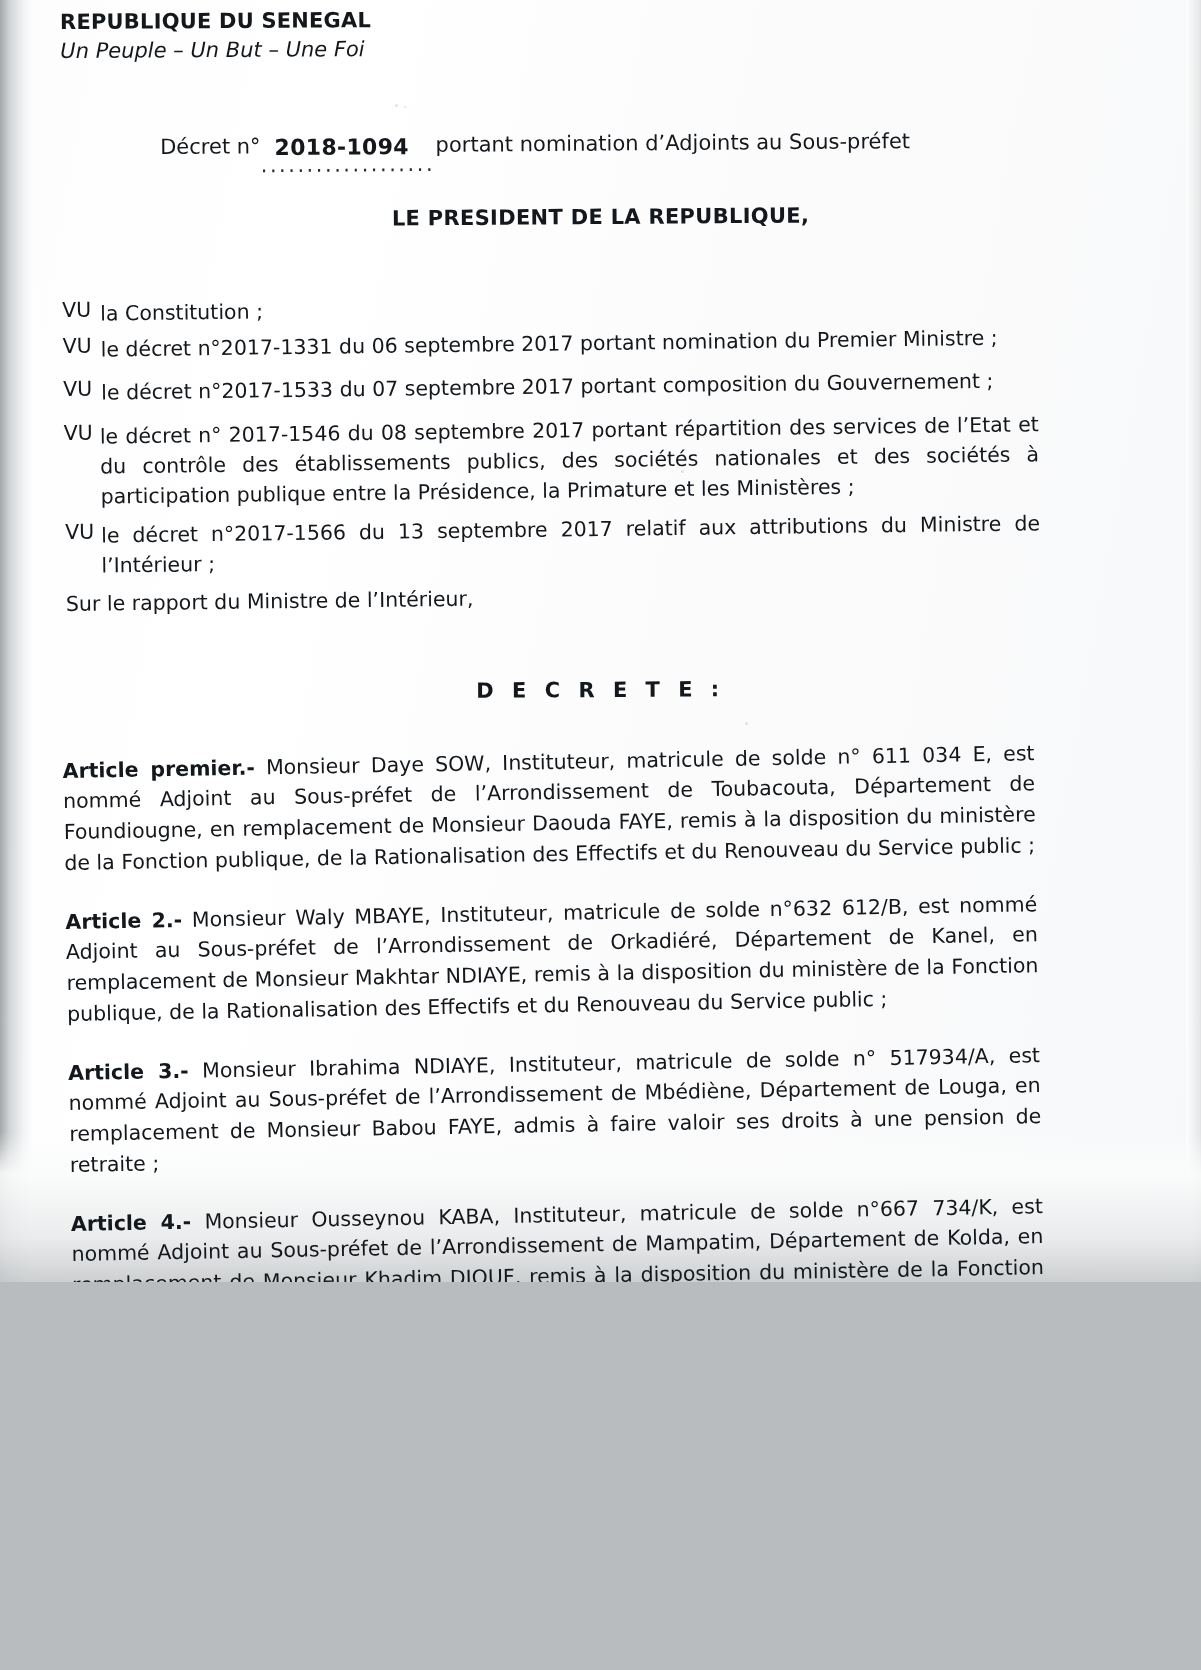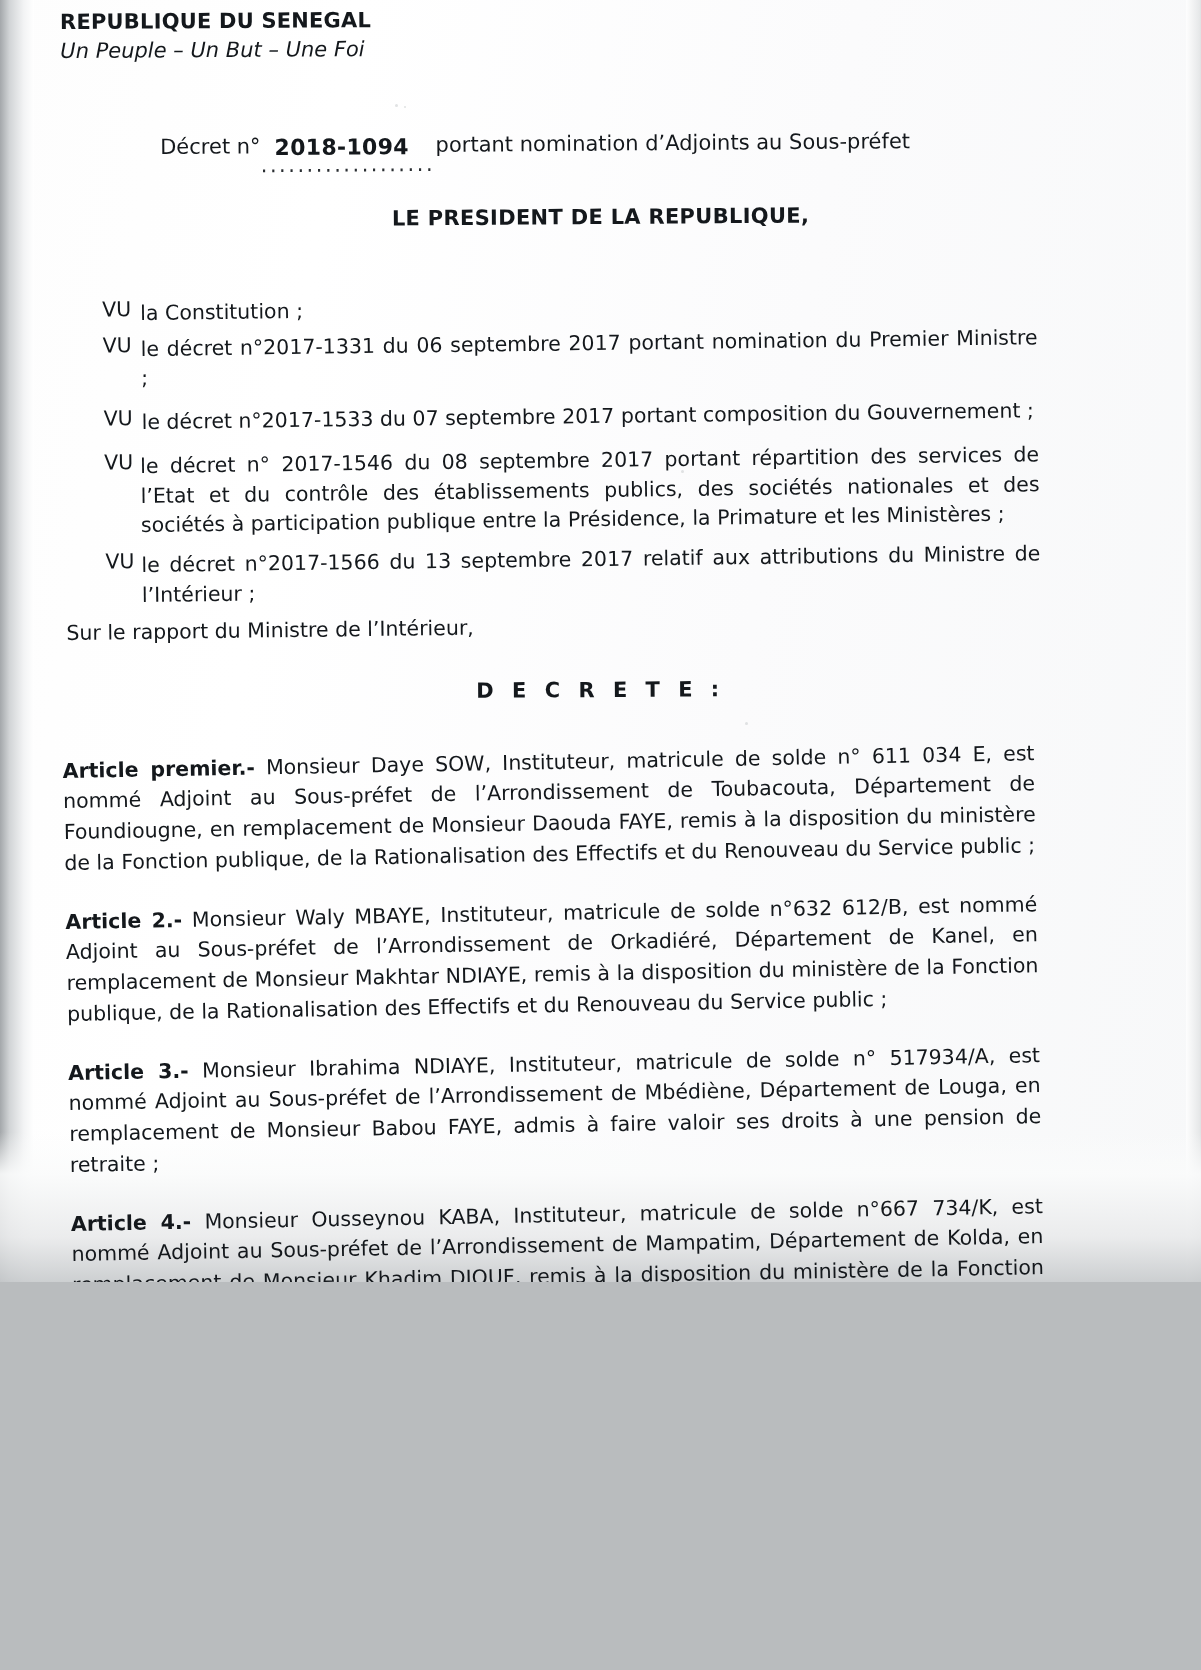--- a/index.html
+++ b/index.html
@@ -137,21 +137,20 @@
   .vu-row {
     display: flex;
     align-items: flex-start;
     font-size: 20.5px;
     line-height: 1.0;
     margin-bottom: 14px;
   }
   .vu-row .vu-tag {
     flex: 0 0 auto;
     margin-right: 9px;
-    margin-left: 40px;
   }
   .vu-row .vu-text {
     flex: 1 1 auto;
     text-align: justify;
     line-height: 1.45;
   }
   .vu-row.wide .vu-tag { margin-right: 7px; }
   .vu-row.tight { margin-bottom: 10px; }
   .vu-row.lead { margin-bottom: 6px; }
   .sur-rapport {

